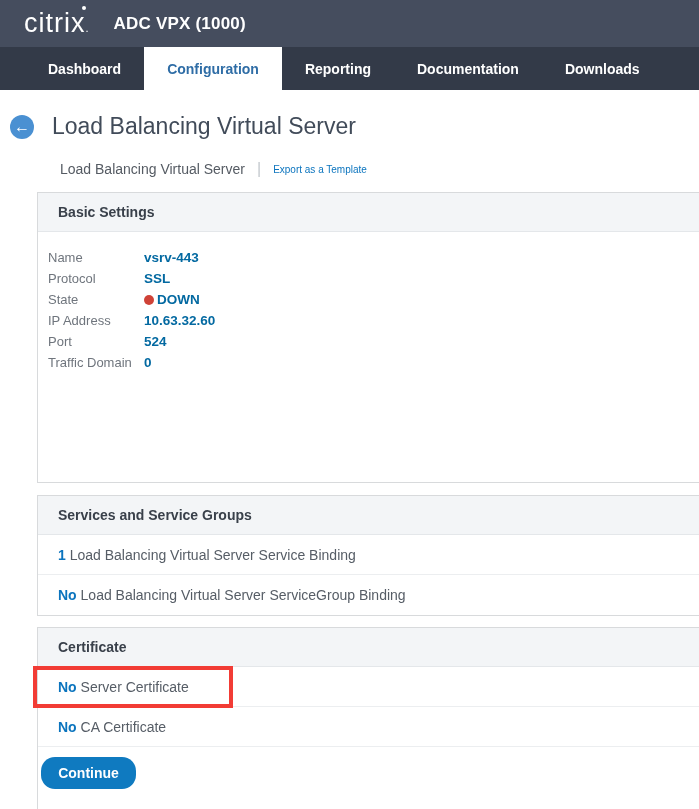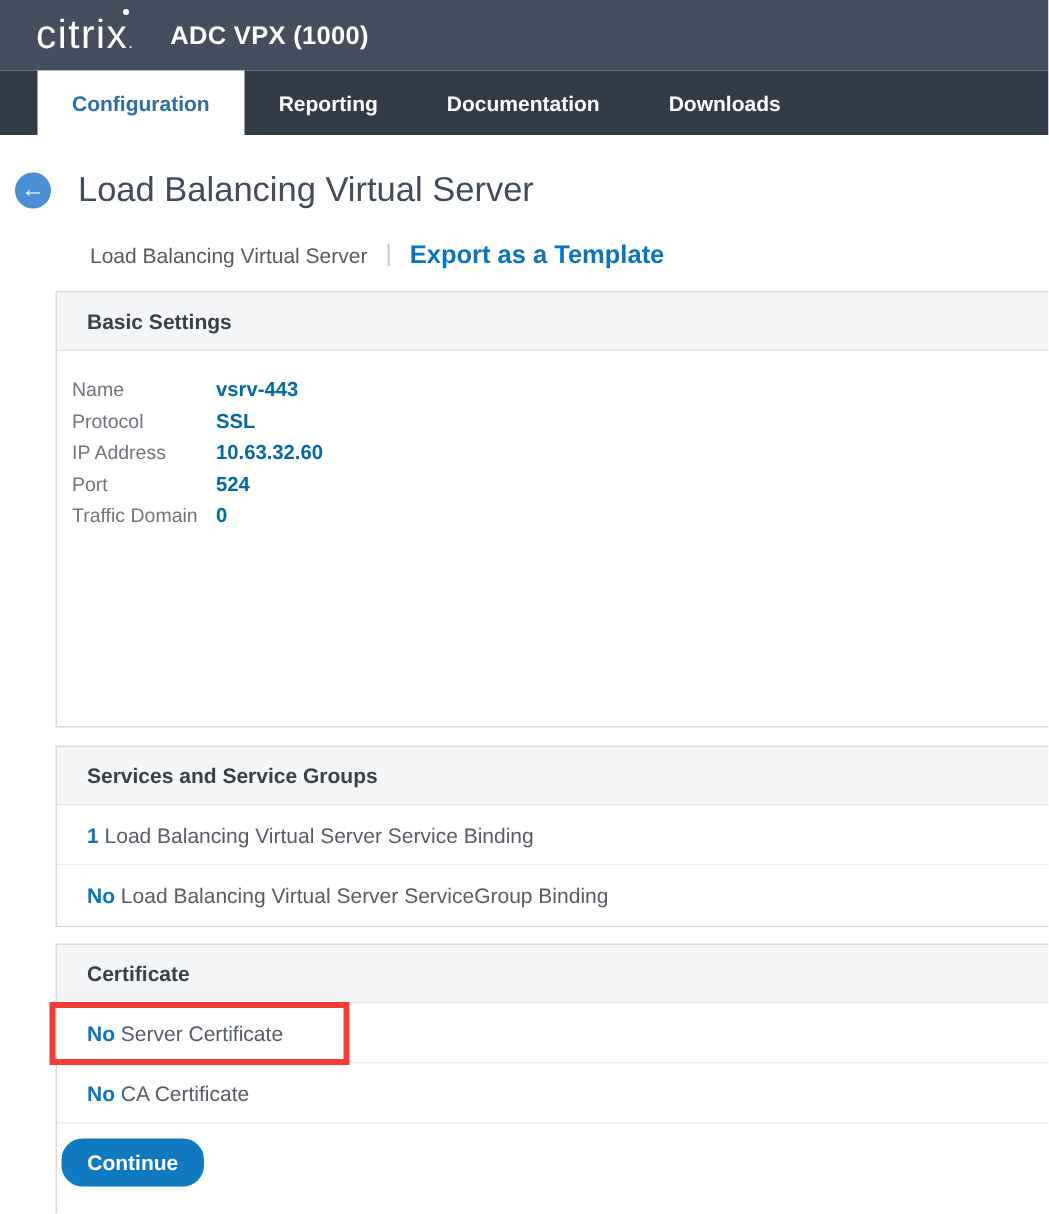--- a/index.html
+++ b/index.html
@@ -102,22 +102,22 @@
     align-items: center;
   }
   .breadcrumb-label { color: #555b63; }
   .sub-sep {
     color: #c3c8cd;
     margin: 0 12px;
     font-size: 16px;
   }
   .export-link {
     color: #0b74be;
-    font-size: 17px;
-    font-weight: bold;
+    font-size: 10px;
+    font-weight: normal;
     text-decoration: none;
     cursor: pointer;
   }
 
   
   .panel {
     margin-left: 37px;
     border: 1px solid #d8dadc;
     border-right: none;
     background: #ffffff;
@@ -221,20 +221,21 @@
 <body>
 
 <header class="topbar">
   <div class="logo">
     <span>citrix</span><span class="logo-xdot"></span><span class="logo-period">.</span>
   </div>
   <div class="product-name">ADC VPX (1000)</div>
 </header>
 
 <nav class="navbar">
+  <div class="nav-tab">Dashboard</div>
   <div class="nav-tab active">Configuration</div>
   <div class="nav-tab">Reporting</div>
   <div class="nav-tab">Documentation</div>
   <div class="nav-tab">Downloads</div>
 </nav>
 
 <div class="title-row">
   <div class="back-btn">
     <span>←</span>
   </div>
@@ -250,20 +251,27 @@
 <section class="panel panel-1">
   <div class="panel-header">Basic Settings</div>
   <div class="bs-body">
     <div class="bs-row">
       <span class="bs-label">Name</span>
       <span class="bs-value">vsrv-443</span>
     </div>
     <div class="bs-row">
       <span class="bs-label">Protocol</span>
       <span class="bs-value">SSL</span>
+    </div>
+    <div class="bs-row">
+      <span class="bs-label">State</span>
+      <span class="bs-value">
+          <span class="status-dot"></span>
+          <span>DOWN</span>
+        </span>
     </div>
     <div class="bs-row">
       <span class="bs-label">IP Address</span>
       <span class="bs-value">10.63.32.60</span>
     </div>
     <div class="bs-row">
       <span class="bs-label">Port</span>
       <span class="bs-value">524</span>
     </div>
     <div class="bs-row">

